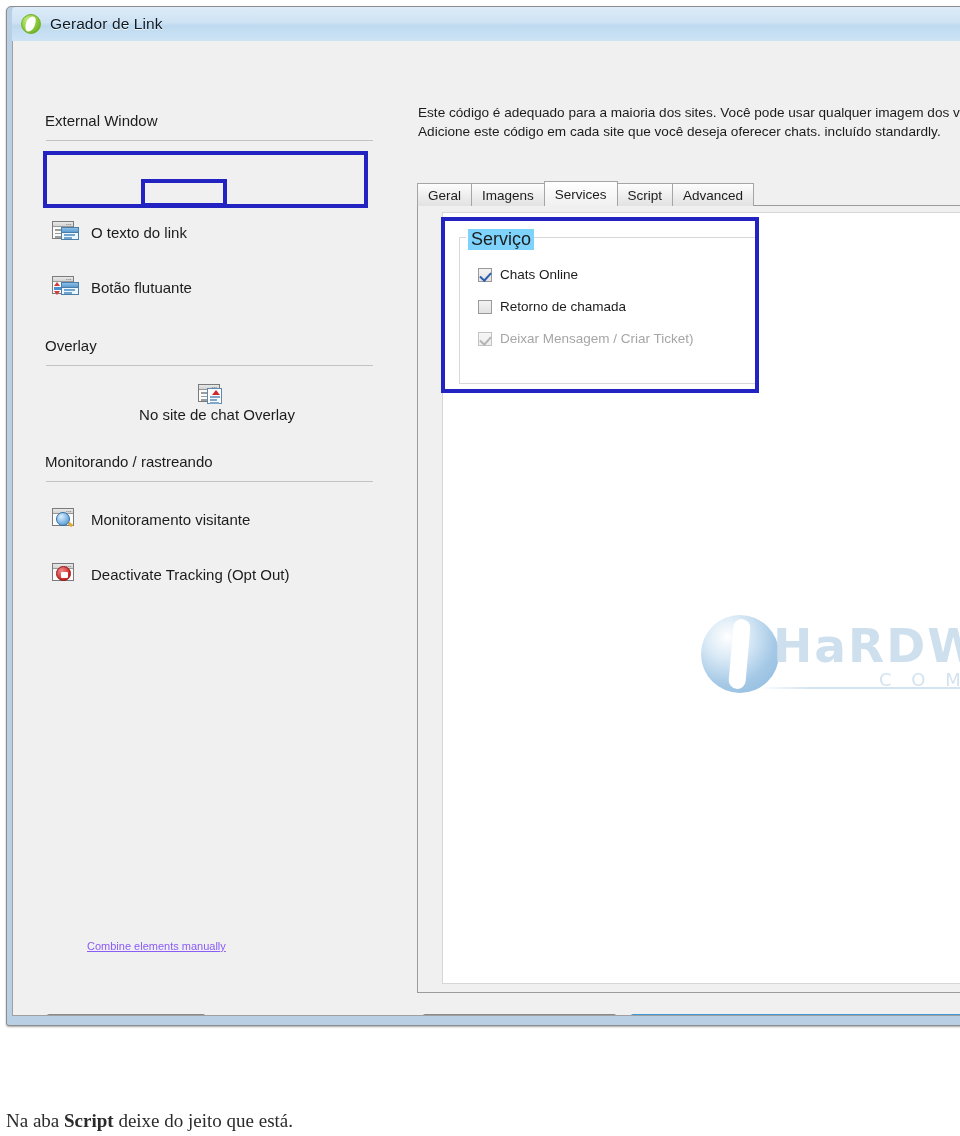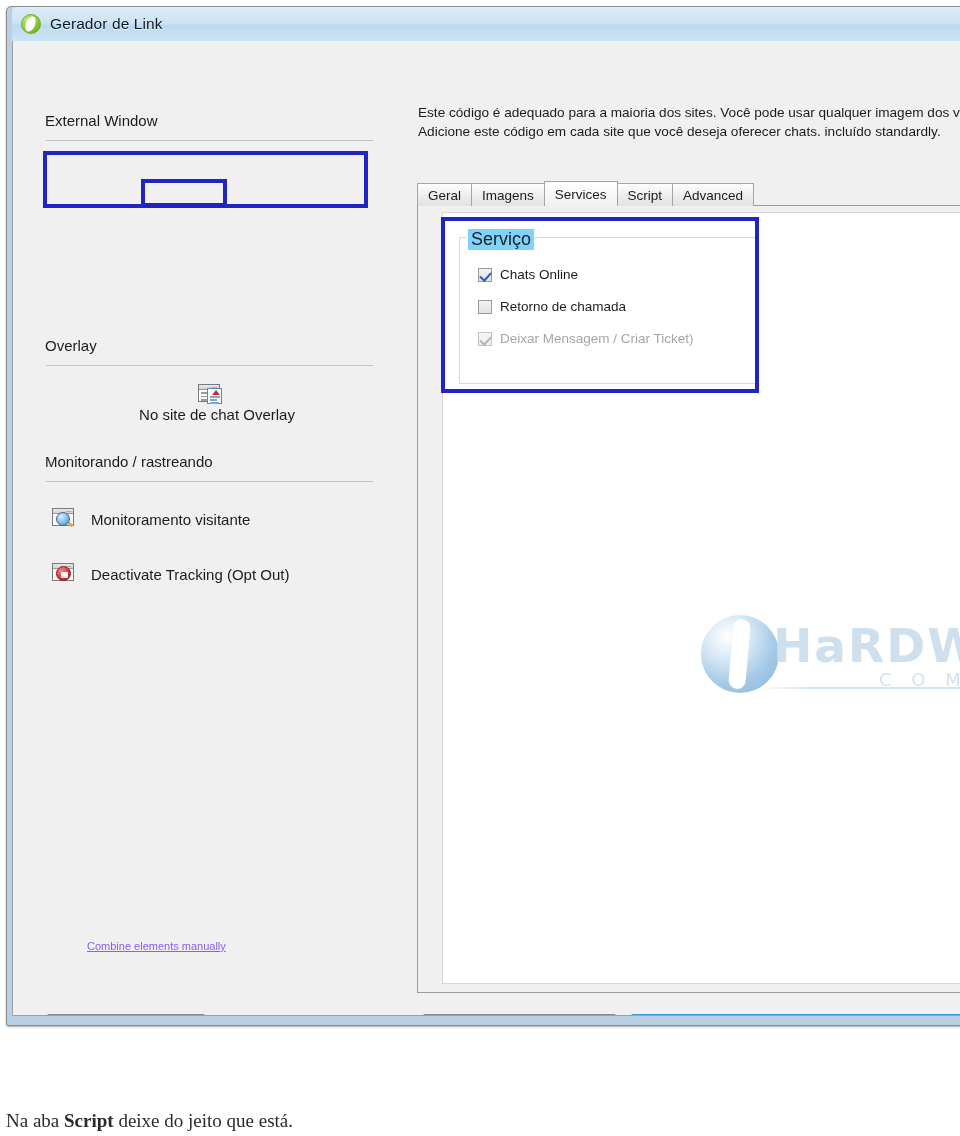--- a/index.html
+++ b/index.html
@@ -399,21 +399,55 @@
   </div>
 
   <div id="client">
 
     <div id="sidebar">
 
       <div class="side-group-title" style="left:32px; top:71px;">External Window</div>
       <div class="side-rule" style="left:33px; top:99px; width:327px;"></div>
 
 
-
+      <div class="side-item" style="top:172px;">
+        <span class="mini-icon">
+          <span class="back">
+              <span class="dots">▪▪▪</span>
+              <span class="lines">
+                <i></i>
+                <i></i>
+                <i></i>
+              </span>
+            </span>
+          <span class="front">
+              <i></i>
+              <i></i>
+            </span>
+        </span>
+        <span class="label">O texto do link</span>
+      </div>
+
+      <div class="side-item" style="top:227px;">
+        <span class="mini-icon">
+          <span class="back">
+              <span class="dots">▪▪▪</span>
+            <span class="arrows">
+                <span class="up"></span>
+                <span class="bar"></span>
+                <span class="dn"></span>
+              </span>
+          </span>
+          <span class="front">
+              <i></i>
+              <i></i>
+            </span>
+        </span>
+        <span class="label">Botão flutuante</span>
+      </div>
 
       <div class="side-group-title" style="left:32px; top:296px;">Overlay</div>
       <div class="side-rule" style="left:33px; top:324px; width:327px;"></div>
 
       <div class="side-item" style="top:343px;flex-direction:column;">
         <span class="mini-icon">
           <span class="back">
               <span class="dots">▪▪▪</span>
               <span class="lines">
                 <i></i>

